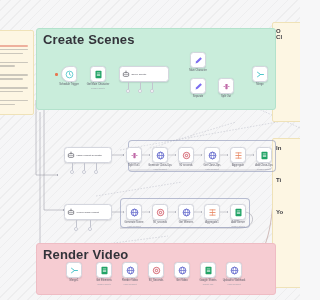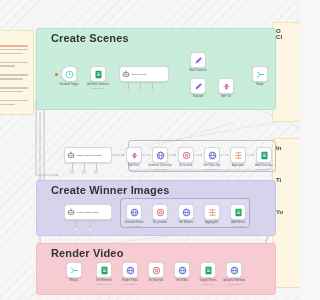--- a/index.html
+++ b/index.html
@@ -43,22 +43,22 @@
   .sticky-line.mid{width:78%;}
   .sticky-line.full{width:95%;}
 
   .section{
     position:absolute;
     border-radius:3px;
     box-sizing:border-box;
   }
   .section-title{
     position:absolute;
-    left:14px;top:3px;
-    font-size:11px;
+    left:6px;top:3px;
+    font-size:13px;
     font-weight:bold;
     color:#33333a;
     letter-spacing:.15px;
     white-space:nowrap;
   }
   .sec-green{background:#c9eddb;border:1px solid #b3e2cc;}
   .sec-blue{background:#ccdcf2;border:1px solid #bacdeb;}
   .sec-purple{background:#d6d4ec;border:1px solid #c7c4e4;}
   .sec-pink{background:#f6ccd2;border:1px solid #efbcc4;}
 
@@ -388,23 +388,20 @@
       <rect x="7.5" y="7" width="9" height="1.6" fill="#fff"></rect>
       <rect x="7.5" y="10.5" width="9" height="1.6" fill="#fff"></rect>
       <rect x="7.5" y="14" width="9" height="1.6" fill="#fff"></rect>
     </svg>
     <div class="node-label">
       <span>Add Close-Ups</span>
       <span class="node-sub">Google Sheets</span>
     </div>
   </div>
 
-  <div class="section sec-purple" style="left:36px;top:180px;width:240px;height:56px;">
-    <div class="section-title">Create Winner Images</div>
-  </div>
   <div class="inner-box" style="left:120px;top:198px;width:130px;height:30px;"></div>
 
   <div class="node wide" style="left:64px;top:204px;width:48px;height:16px;">
     <svg class="icon" width="8" height="8" viewBox="0 0 24 24">
       <rect x="4" y="8" width="16" height="11" rx="3" fill="none" stroke="#4a4a55" stroke-width="2"></rect>
       <circle cx="9" cy="13.5" r="1.6" fill="#4a4a55"></circle>
       <circle cx="15" cy="13.5" r="1.6" fill="#4a4a55"></circle>
       <path d="M12 4 L12 8" stroke="#4a4a55" stroke-width="2"></path>
       <circle cx="12" cy="3" r="1.4" fill="#4a4a55"></circle>
     </svg>

